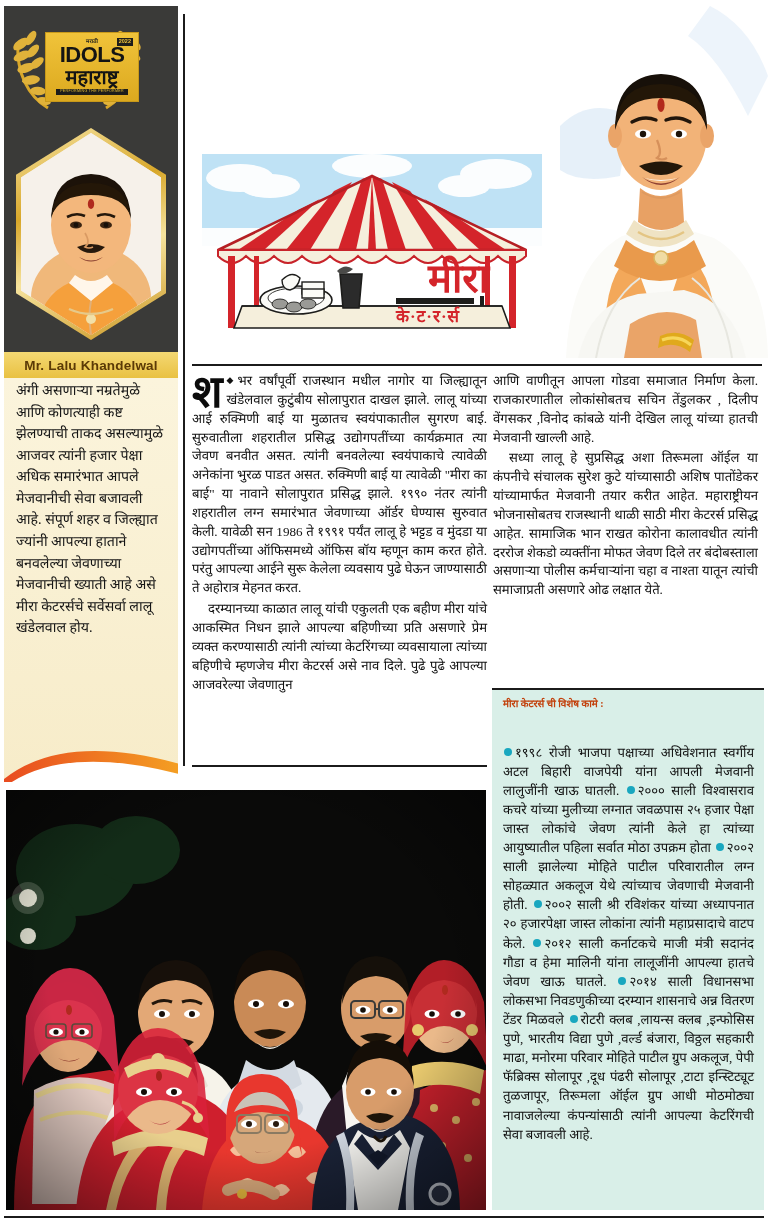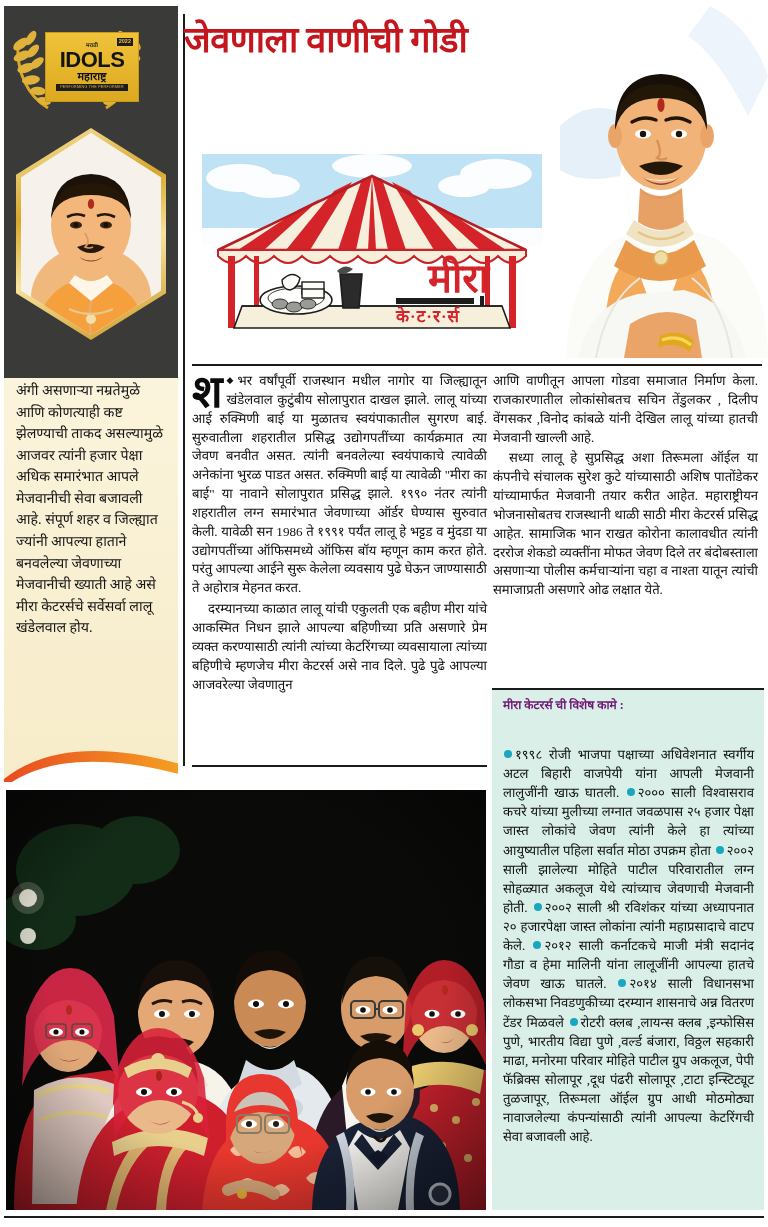--- a/index.html
+++ b/index.html
@@ -47,21 +47,21 @@
     font-size:5.5px;color:#1d1d1b;font-weight:bold;
     background:#1d1d1b;color:#f0c33a;padding:1px 2px;
   }
   .logo-idols{
     font-family:"Liberation Sans",sans-serif;
     font-size:22px;font-weight:bold;color:#141414;letter-spacing:-.5px;
     line-height:.95;
   }
   .logo-mh{
     font-family:"Liberation Sans",sans-serif;
-    font-size:11px;font-weight:bold;color:#141414;
+    font-size:20px;font-weight:bold;color:#141414;
     line-height:1;margin-top:1px;
   }
   .logo-tag{
     margin-top:2px;width:72px;background:#1d1d1b;color:#e8bf35;
     font-family:"Liberation Sans",sans-serif;font-size:3.6px;
     text-align:center;letter-spacing:.3px;padding:1.5px 0;
   }
 
   
   .hex-wrap{
@@ -168,21 +168,21 @@
 
   
   .greenbox{
     position:absolute;left:492px;top:688px;width:272px;height:520px;
     background:#d9efe8;
     border-top:2px solid #1b1b1b;
     overflow:hidden;
   }
   .gb-inner{padding:8px 10px 8px 11px;}
   .gb-title{
-    font-size:12px;font-weight:bold;color:#701a75;
+    font-size:10px;font-weight:bold;color:#c2410c;
     margin-bottom:3px;line-height:1.25;
   }
   .gb-text{
     font-size:13.1px;line-height:1.46;color:#101010;text-align:justify;margin-top:32px;
   }
   .bullet{
     display:inline-block;width:8px;height:8px;border-radius:50%;
     background:#19a7bf;margin:0 3px 0 1px;vertical-align:1px;
   }
 
@@ -266,20 +266,23 @@
           <path d="M64 100 q6 10 0 14 q4 2 8 0" stroke="#d99a63" stroke-width="1.6" fill="none"></path>
           <path d="M14 202 q6 -40 34 -52 l22 18 l22 -18 q28 12 34 52 Z" fill="#f5a03c"></path>
           <path d="M48 150 l22 18 l22 -18 l-6 -8 q-16 12 -32 0Z" fill="#fff6ea"></path>
           <path d="M70 168 q-3 14 0 34" stroke="#e0b07a" stroke-width="2" fill="none"></path>
           <circle cx="70" cy="186" r="5" fill="#f2e0a8"></circle>
           <path d="M48 176 q22 10 44 0" stroke="#e6c98a" stroke-width="2.4" fill="none"></path>
         </svg>
       </div>
     </div>
 
+    <div class="nameplate">
+      <span>Mr. Lalu Khandelwal</span>
+    </div>
 
     <div class="side-body">
       <div class="side-text">अंगी असणाऱ्या नम्रतेमुळे आणि कोणत्याही कष्ट झेलण्याची ताकद असल्यामुळे आजवर त्यांनी हजार पेक्षा अधिक समारंभात आपले मेजवानीची सेवा बजावली आहे. संपूर्ण शहर व जिल्ह्यात ज्यांनी आपल्या हाताने बनवलेल्या जेवणाच्या मेजवानीची ख्याती आहे असे मीरा केटरर्सचे सर्वेसर्वा लालू खंडेलवाल होय.</div>
       <div class="swoosh">
         <svg viewBox="0 0 200 70" preserveAspectRatio="none">
           <path d="M0 70 Q60 8 200 50 L200 70 Z" fill="#ffffff"></path>
           <path d="M0 62 Q62 0 200 42 L200 52 Q60 12 0 70 Z" fill="url(#og)"></path>
           <defs>
             <linearGradient id="og" x1="0" y1="0" x2="1" y2="0">
               <stop offset="0" stop-color="#e8461f"></stop>
@@ -287,21 +290,20 @@
             </linearGradient>
           </defs>
         </svg>
       </div>
     </div>
   </div>
 
   <div class="vrule"></div>
 
   <div class="headline">
-    <div class="l2">जेवणाला वाणीची गोडी</div>
   </div>
 
   <div class="portrait-lg">
     <svg viewBox="0 0 208 352" preserveAspectRatio="xMidYMid slice">
       <rect width="208" height="352" fill="#ffffff"></rect>
       <path d="M0 120 q30 -30 70 -10 l-10 60 q-40 8 -60 -6Z" fill="#dceaf7" opacity=".7"></path>
       <path d="M150 0 q40 20 58 70 l-20 40 q-30 -60 -60 -80Z" fill="#dceaf7" opacity=".5"></path>
 
       <path d="M6 352 q4 -92 56 -122 l48 -12 l44 14 q52 30 54 120 Z" fill="#fbfbf8"></path>
       <path d="M46 352 q-6 -80 26 -104 l28 76 l26 -78 q34 26 30 106 Z" fill="#f3a85a"></path>

